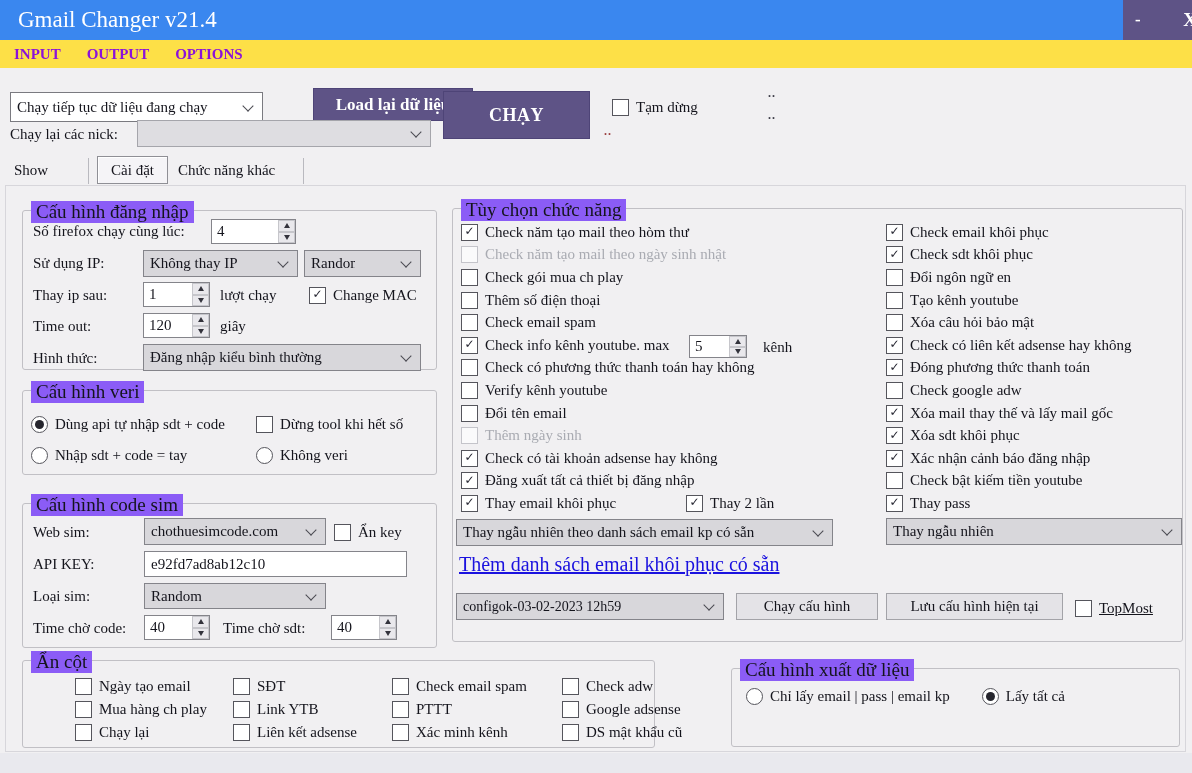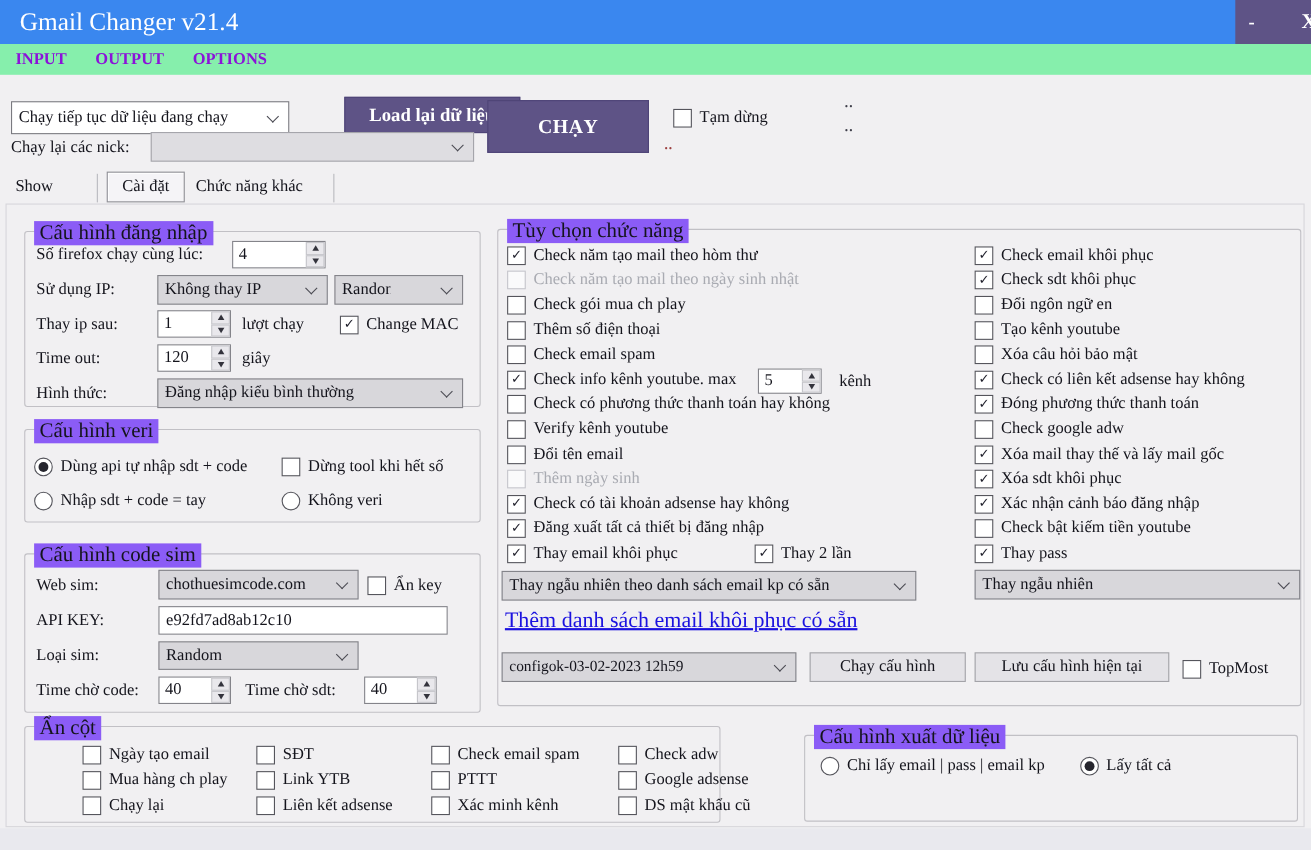--- a/index.html
+++ b/index.html
@@ -6,21 +6,21 @@
   #app{position:relative;width:1192px;height:773px;background:#f1f0f2;overflow:hidden;
        font-family:"Liberation Serif","DejaVu Serif",serif;color:#14141c;}
   
   .titlebar{position:absolute;left:0;top:0;width:1192px;height:40px;background:#3a87ef;}
   .title{position:absolute;left:18px;top:0;line-height:40px;font-size:23px;font-weight:normal;color:#fff;}
   .winbtns{position:absolute;left:1123px;top:0;width:69px;height:40px;background:#5e5386;
            display:flex;align-items:center;justify-content:space-between;padding:0 0 0 12px;box-sizing:border-box;}
   .winbtn{color:#fff;font-weight:bold;font-size:17px;}
   .winbtn.close{margin-right:-5px;font-size:19px;}
   
-  .menubar{position:absolute;left:0;top:40px;width:1192px;height:28px;background:#86efac;
+  .menubar{position:absolute;left:0;top:40px;width:1192px;height:28px;background:#fde047;
            display:flex;align-items:center;gap:26px;padding-left:14px;box-sizing:border-box;}
   .menuitem{font-size:15px;font-weight:bold;color:#8b12d9;}
   
   .lbl{position:absolute;font-size:15px;white-space:nowrap;}
   .combo{position:absolute;display:flex;align-items:center;justify-content:space-between;
          background:#d8d7db;border:1px solid #84848a;padding:0 8px 0 6px;box-sizing:border-box;font-size:15px;}
   .combo.white{background:#fff;border-color:#7a7a80;}
   .combo.light{background:#dedde1;border-color:#a5a5ab;}
   .combo-text{white-space:nowrap;overflow:hidden;}
   .chev{width:7px;height:7px;border-right:1.5px solid #4a4a52;border-bottom:1.5px solid #4a4a52;
@@ -446,21 +446,21 @@
     <div class="combo" style="left:433px;top:309px;width:296px;height:27px;">
       <span class="combo-text">Thay ngẫu nhiên</span>
       <span class="chev"></span>
     </div>
     <div class="combo" style="left:3px;top:384px;width:268px;height:27px;font-size:14px;">
       <span class="combo-text">configok-03-02-2023 12h59</span>
       <span class="chev"></span>
     </div>
     <div class="btn-grey" style="left:283px;top:384px;width:142px;height:27px;">Chạy cấu hình</div>
     <div class="btn-grey" style="left:433px;top:384px;width:177px;height:27px;">Lưu cấu hình hiện tại</div>
-    <div class="hlist" style="left:622px;top:388px;">
+    <div class="hlist" style="left:622px;top:388px;text-decoration:underline;">
         <div class="ck-row">
           <span class="ckbox"></span>
           <span class="ck-label">TopMost</span>
         </div>
       </div>
   </div>
 
   <div class="group" style="left:731px;top:668px;width:449px;height:79px;">
     <span class="gtitle">Cấu hình xuất dữ liệu</span>
     <div class="hlist" style="left:14px;top:16px;gap:32px;">

